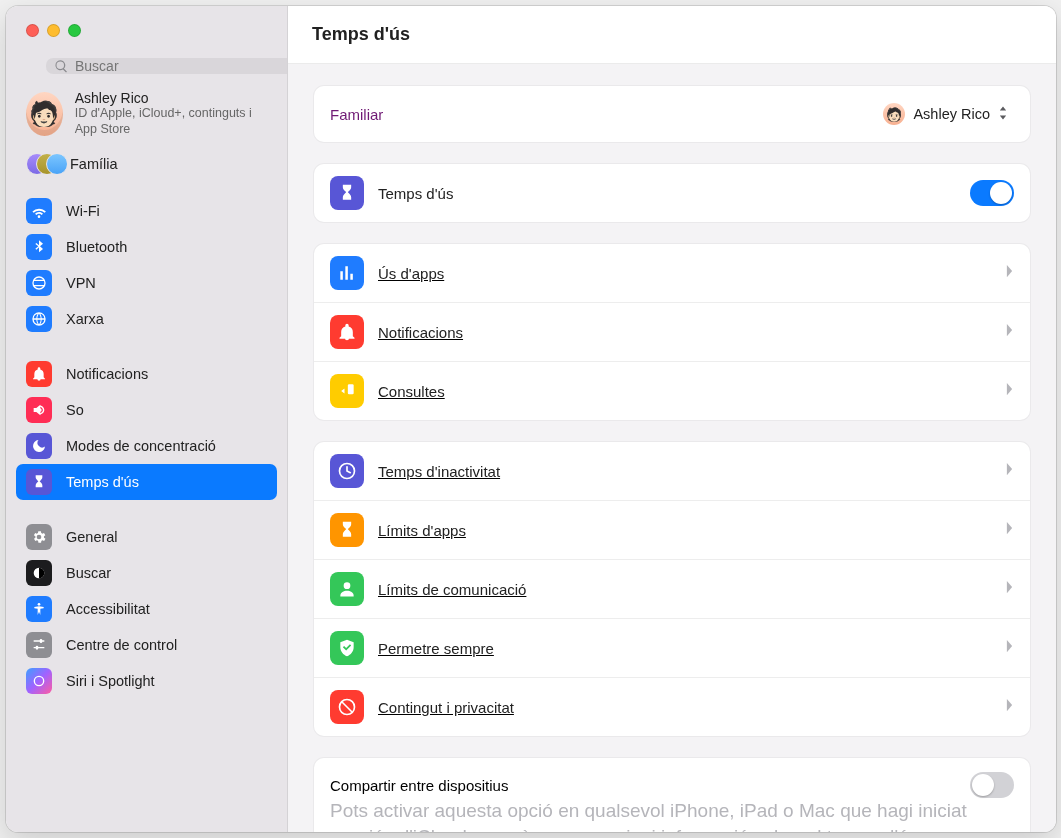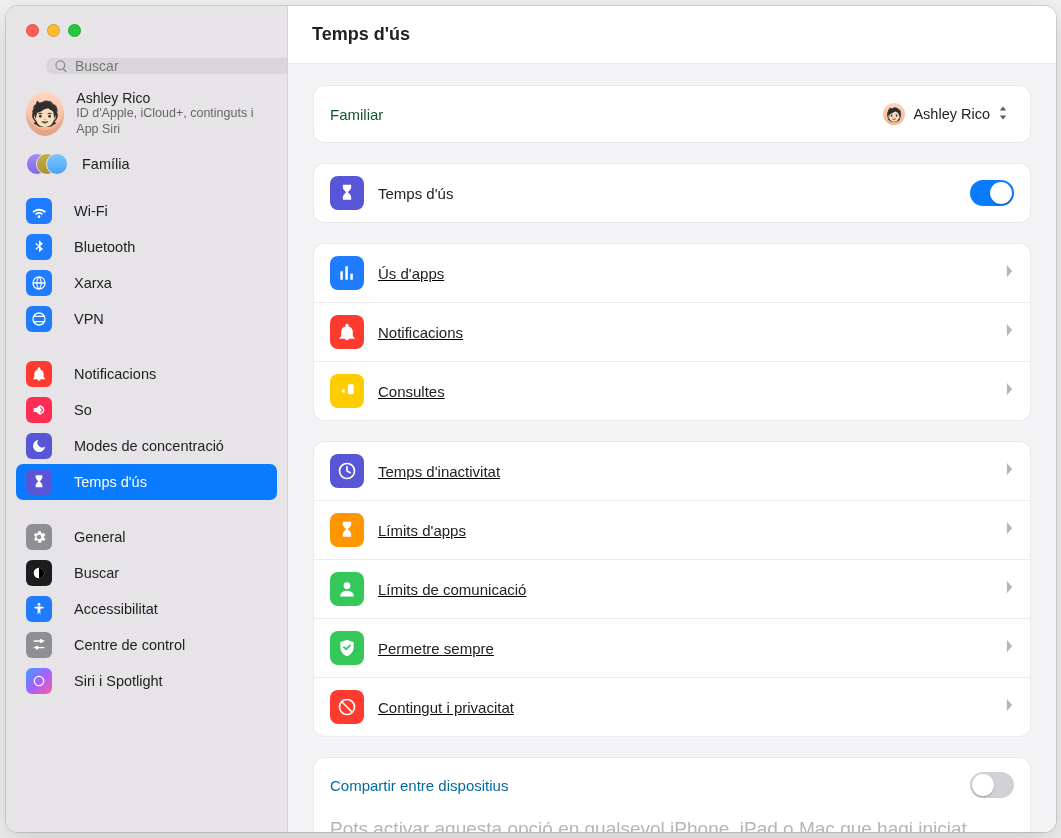--- a/index.html
+++ b/index.html
@@ -77,42 +77,42 @@
   .avatar-lg {
     width:44px; height:44px; border-radius:50%;
     background: linear-gradient(#ffd6c2,#f7b090);
     display:flex; align-items:center; justify-content:center;
     font-size:24px; overflow:hidden;
     box-shadow: inset 0 -6px 0 rgba(0,0,0,0.08);
   }
   .acct-text .name { font-size:14px; color:#222; font-weight:500; }
   .acct-text .sub { font-size:12.5px; color:#666; line-height:1.25; }
   .family-row {
-    display:flex; align-items:center; gap:12px; padding:6px 16px 10px 20px;
+    display:flex; align-items:center; padding:6px 16px 10px 20px;
     cursor: pointer;
   }
   .family-icon {
     width:44px; height:26px; position:relative;
   }
   .family-icon span {
     width:22px;height:22px;border-radius:50%; position:absolute;
     border:1.5px solid #e7e4e8;
   }
   .family-icon span:nth-child(1){left:0; top:2px; background:linear-gradient(#a78bfa,#7c6ae6);}
   .family-icon span:nth-child(2){left:10px;top:2px;background:linear-gradient(#c2b04a,#a8942a);}
   .family-icon span:nth-child(3){left:20px;top:2px;background:linear-gradient(#7cc6ff,#4aa3f7);}
   .family-label { font-size:14.5px; color:#222; }
   .section {
     padding: 6px 10px 6px 10px;
   }
   .section + .section::before {
     content:""; display:block; height:1px; margin:0 0 6px 0;
   }
   .nav-item {
-    display:flex; align-items:center; gap:22px;
+    display:flex; align-items:center; gap:14px;
     padding:5px 10px; border-radius:7px;
     cursor:pointer; font-size:14.5px; color:#222;
   }
   .nav-item.selected { background:#0a7aff; color:#fff; }
   .nav-icon {
     width:26px;height:26px;border-radius:6px;
     display:flex;align-items:center;justify-content:center;
     flex-shrink:0;
   }
   .nav-icon svg { width:16px;height:16px; fill:#fff; }
@@ -170,38 +170,38 @@
     width:22px;height:22px;border-radius:50%;background:#fff;
     box-shadow:0 1px 2px rgba(0,0,0,0.25); transition:.15s;
   }
   .toggle.on { background:#0a7aff; }
   .toggle.on::after { left:20px; }
   
   .family-header {
     display:flex; align-items:center; padding:14px 16px;
     font-size:15px;
   }
-  .family-header .left-label { flex:1; color:#14532d; }
+  .family-header .left-label { flex:1; color:#701a75; }
   .family-select {
     display:flex; align-items:center; gap:8px;
     padding:3px 6px 3px 6px; border-radius:6px;
     cursor:pointer;
   }
   .sm-avatar {
     width:22px;height:22px;border-radius:50%;
     background:linear-gradient(#ffd6c2,#f7b090);
     display:flex;align-items:center;justify-content:center;font-size:13px;
   }
   .family-select .name { font-size:14.5px; color:#222;}
   .updown svg { width:10px;height:16px; fill:#5b5b5f;}
   
   .share {
     padding:14px 16px 18px 16px;
   }
-  .share .htxt { font-size:15px; color:#0369a1; font-weight:500; margin-bottom:18px; display:flex; align-items:center;}
+  .share .htxt { font-size:15px; color:#000000; font-weight:500; margin-bottom:0; display:flex; align-items:center;}
   .share .htxt .toggle { margin-left:auto; }
   .share .desc { font-size:19px; color:#b5b5ba; line-height:1.35; max-width:640px;}
 </style>
 </head>
 <body>
 
 <div class="window">
 
   <div class="traffic-lights">
     <span class="tl-red"></span>
@@ -217,21 +217,21 @@
               <path d="M10 2a8 8 0 015.93 13.36l4.85 4.85-1.57 1.57-4.85-4.85A8 8 0 1110 2zm0 2a6 6 0 100 12 6 6 0 000-12z"></path>
             </svg>
           <input type="text" placeholder="Buscar" style="">
         </div>
       </div>
 
       <div class="account">
         <div class="avatar-lg">🧑🏻</div>
         <div class="acct-text">
           <div class="name">Ashley Rico</div>
-          <div class="sub">ID d'Apple, iCloud+, continguts i App Siri</div>
+          <div class="sub">ID d'Apple, iCloud+, continguts i App Store</div>
         </div>
       </div>
 
       <div class="family-row">
         <div class="family-icon">
           <span></span>
             <span></span>
             <span></span>
         </div>
         <div class="family-label">Família</div>
@@ -250,32 +250,32 @@
           <div class="nav-icon ic-blue">
             <svg viewBox="0 0 24 24">
                 <path d="M12 2l6 5-4.5 4 4.5 4-6 5v-7.5L8 16l-1.5-1.5L11 11 6.5 7.5 8 6l4 3.5V2z"></path>
               </svg>
           </div>
           <span>Bluetooth</span>
         </div>
         <div class="nav-item">
           <div class="nav-icon ic-blue">
             <svg viewBox="0 0 24 24">
+                <path d="M12 2a10 10 0 100 20 10 10 0 000-20zm0 2a8 8 0 016.3 3H5.7A8 8 0 0112 4zm-8 8c0-1 .2-2 .6-3h14.8c.4 1 .6 2 .6 3s-.2 2-.6 3H4.6A8.1 8.1 0 014 12zm8 8a8 8 0 01-6.3-3h12.6A8 8 0 0112 20z"></path>
+              </svg>
+          </div>
+          <span>VPN</span>
+        </div>
+        <div class="nav-item">
+          <div class="nav-icon ic-blue">
+            <svg viewBox="0 0 24 24">
                 <path d="M12 2a10 10 0 100 20 10 10 0 000-20zm7.9 9H16c-.2-2.6-1-5-2-6.7A8 8 0 0119.9 11zM12 4c1.2 1.3 2.3 4 2.5 7h-5C9.7 8 10.8 5.3 12 4zM9.9 4.3C9 6 8.2 8.4 8 11H4.1A8 8 0 019.9 4.3zM4.1 13H8c.2 2.6 1 5 2 6.7A8 8 0 014.1 13zM12 20c-1.2-1.3-2.3-4-2.5-7h5c-.2 3-1.3 5.7-2.5 7zm2.1-.3c1-1.7 1.7-4.1 1.9-6.7h3.9a8 8 0 01-5.8 6.7z"></path>
               </svg>
           </div>
           <span>Xarxa</span>
-        </div>
-        <div class="nav-item">
-          <div class="nav-icon ic-blue">
-            <svg viewBox="0 0 24 24">
-                <path d="M12 2a10 10 0 100 20 10 10 0 000-20zm0 2a8 8 0 016.3 3H5.7A8 8 0 0112 4zm-8 8c0-1 .2-2 .6-3h14.8c.4 1 .6 2 .6 3s-.2 2-.6 3H4.6A8.1 8.1 0 014 12zm8 8a8 8 0 01-6.3-3h12.6A8 8 0 0112 20z"></path>
-              </svg>
-          </div>
-          <span>VPN</span>
         </div>
       </div>
 
       <div class="section">
         <div class="nav-item">
           <div class="nav-icon ic-red">
             <svg viewBox="0 0 24 24">
                 <path d="M12 22a2.5 2.5 0 002.5-2.5h-5A2.5 2.5 0 0012 22zm7-5v-5a7 7 0 00-5-6.7V4a2 2 0 10-4 0v1.3A7 7 0 005 12v5l-2 2v1h18v-1l-2-2z"></path>
               </svg>
           </div>

